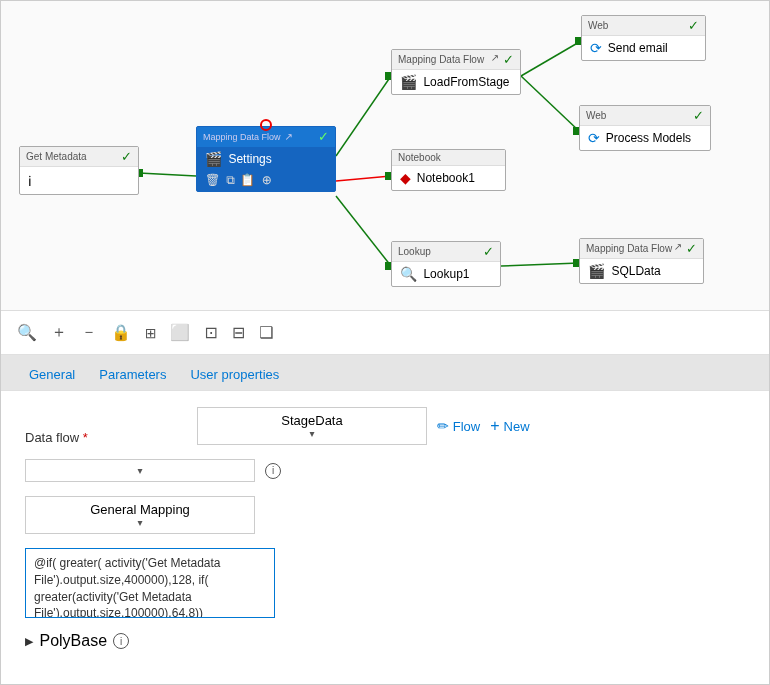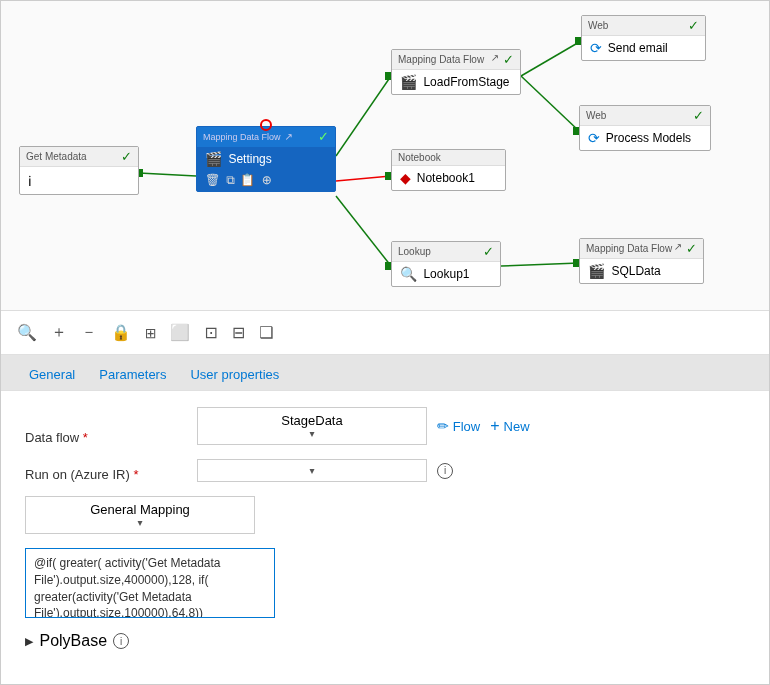--- a/index.html
+++ b/index.html
@@ -428,24 +428,20 @@
           <span>Flow</span>
         </span>
         <span class="action-link">
           <span style="font-size:16px; font-weight:300;">+</span>
           <span>New</span>
         </span>
       </div>
     </div>
 
     <div class="form-row">
-      <div class="form-label">
-        <span>Run on (Azure IR)</span>
-        <span class="required-star"> *</span>
-      </div>
       <div class="form-control-area">
         <div class="dropdown">
           <span class="dropdown-arrow">▾</span>
         </div>
         <span class="info-icon">i</span>
       </div>
     </div>
 
     <div class="form-row">
       <div class="form-control-area">

